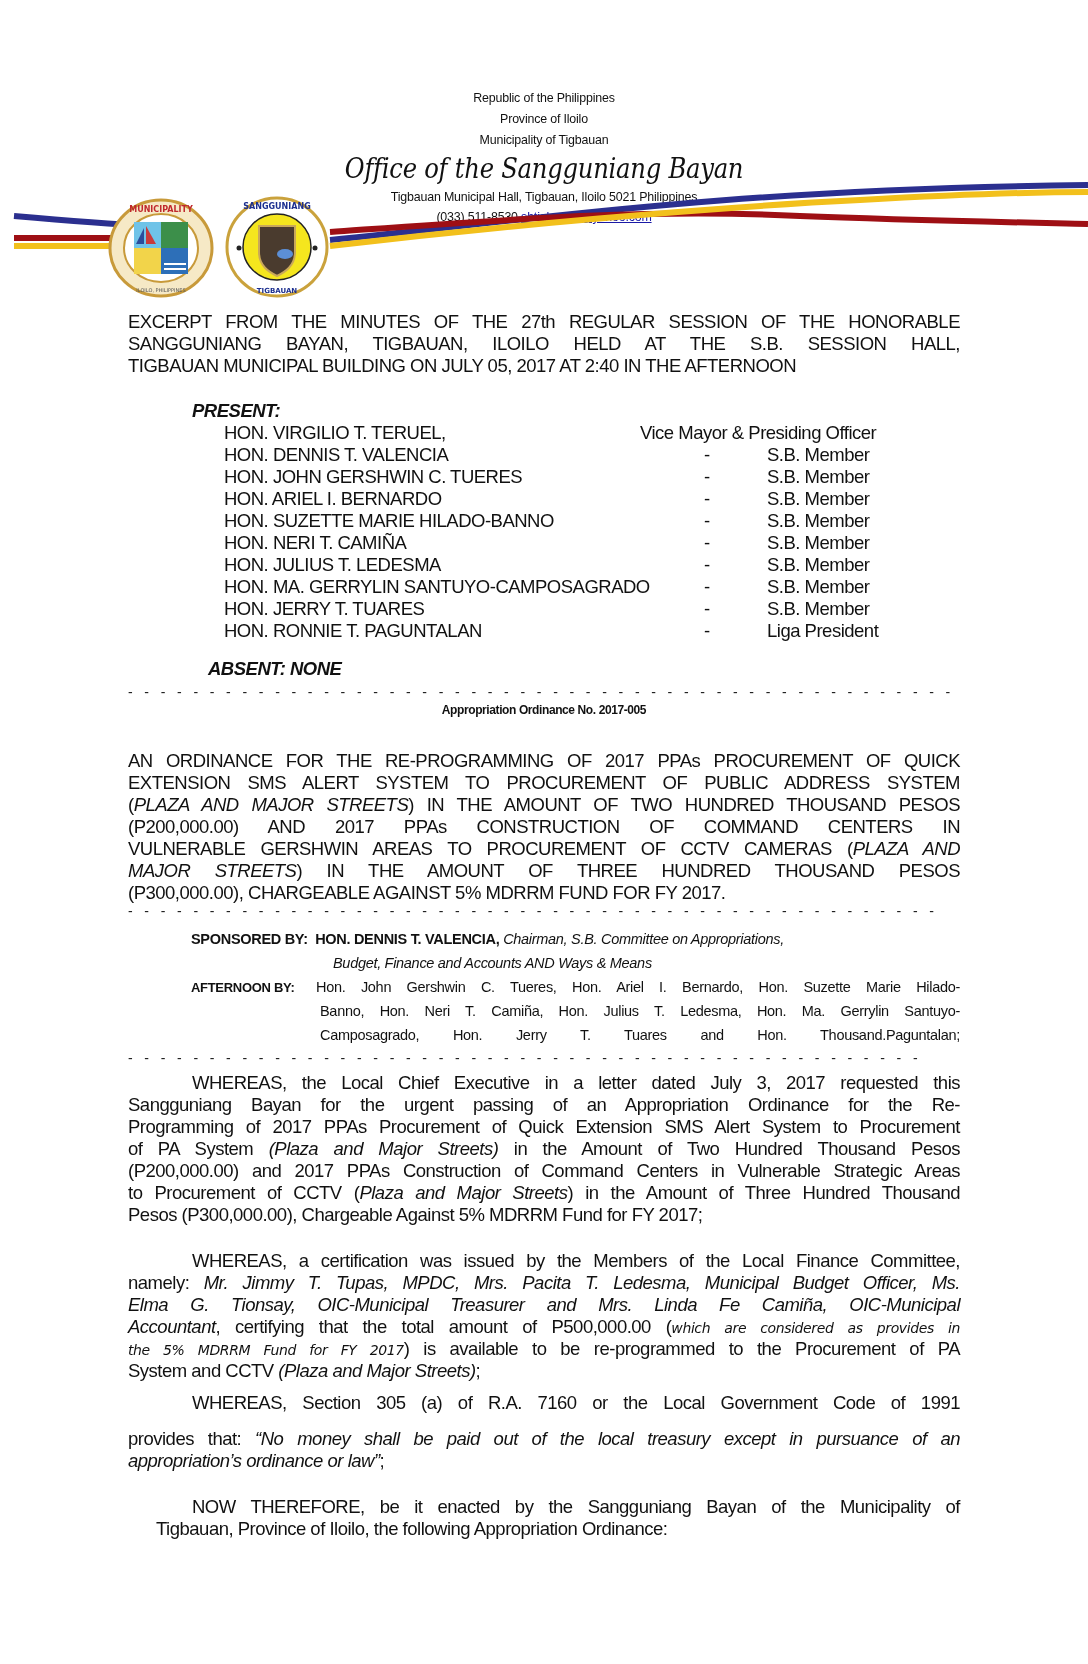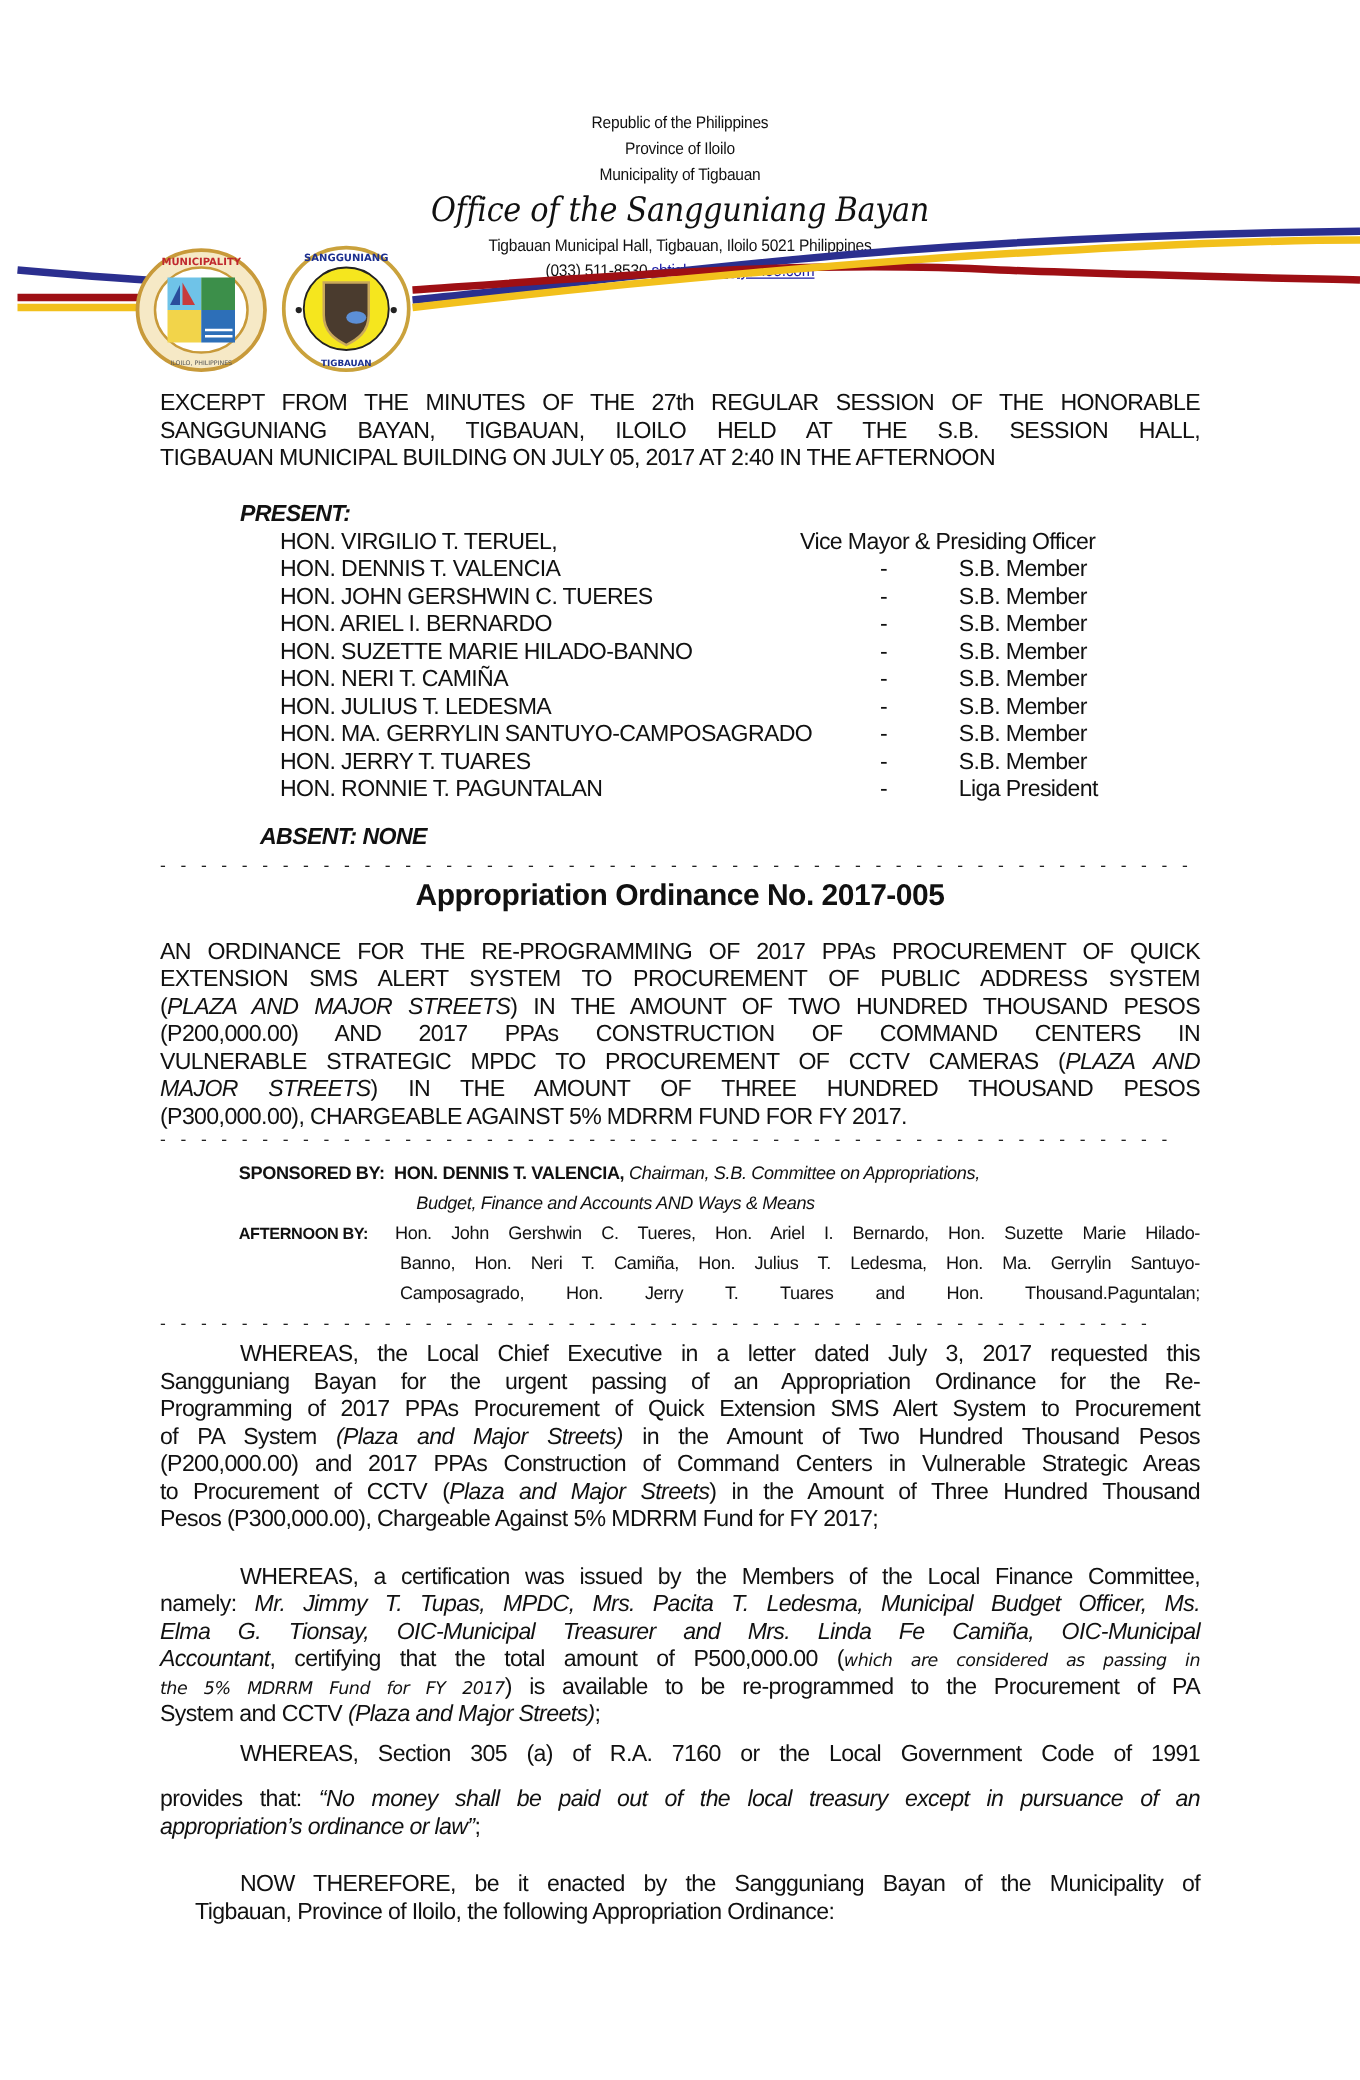--- a/index.html
+++ b/index.html
@@ -137,28 +137,28 @@
       <span class="name">HON. RONNIE T. PAGUNTALAN</span>
       <span class="dash">-</span>
       <span class="pos">Liga President</span>
     </div>
 
     <div class="doc b it" style="left:208px; top:658px; font-size:18.5px; letter-spacing:-0.5px;">ABSENT:  NONE</div>
   </div>
 
   <div class="dashed" style="top:684px; width:832px;">- - - - - - - - - - - - - - - - - - - - - - - - - - - - - - - - - - - - - - - - - - - - - - - - - - - - - - - - - - - - - - - - - - - - - - - - - - - - -</div>
 
-  <div class="doc b" style="left:0; width:1088px; text-align:center; top:703px; font-size:24px; letter-spacing:-0.4px;">Appropriation Ordinance No. 2017-005</div>
+  <div class="doc b" style="left:0; width:1088px; text-align:center; top:703px; font-size:12px; letter-spacing:-0.4px;">Appropriation Ordinance No. 2017-005</div>
 
   <div>
     <div class="line jl" style="top:750px;">AN ORDINANCE FOR THE RE-PROGRAMMING OF 2017 PPAs PROCUREMENT OF QUICK</div>
     <div class="line jl" style="top:772px;">EXTENSION SMS ALERT SYSTEM TO PROCUREMENT OF PUBLIC ADDRESS SYSTEM</div>
     <div class="line jl" style="top:794px;"><span>(</span><span class="it">PLAZA AND MAJOR STREETS</span><span>) IN THE AMOUNT OF TWO HUNDRED THOUSAND PESOS</span></div>
     <div class="line jl" style="top:816px;">(P200,000.00)  AND  2017  PPAs  CONSTRUCTION  OF  COMMAND  CENTERS  IN</div>
-    <div class="line jl" style="top:838px;"><span>VULNERABLE STRATEGIC MPDC TO PROCUREMENT OF CCTV  CAMERAS (</span><span class="it">PLAZA AND</span></div>
+    <div class="line jl" style="top:838px;"><span>VULNERABLE GERSHWIN AREAS TO PROCUREMENT OF CCTV  CAMERAS (</span><span class="it">PLAZA AND</span></div>
     <div class="line jl" style="top:860px;"><span class="it">MAJOR  STREETS</span><span>)  IN  THE  AMOUNT  OF  THREE  HUNDRED  THOUSAND  PESOS</span></div>
     <div class="line" style="top:882px;">(P300,000.00), CHARGEABLE AGAINST 5% MDRRM FUND FOR FY 2017.</div>
   </div>
 
   <div class="dashed" style="top:903px; width:808px;">- - - - - - - - - - - - - - - - - - - - - - - - - - - - - - - - - - - - - - - - - - - - - - - - - - - - - - - - - - - - - - - - - - - - - - - - - - - - -</div>
 
   <div>
     <div class="spons" style="left:191px; top:931px;">
       <span class="b">SPONSORED BY:</span>&nbsp;
       <span class="b">HON. DENNIS T. VALENCIA,</span><span class="it"> Chairman, S.B. Committee on Appropriations,</span>
@@ -181,21 +181,21 @@
     <div class="line jl" style="top:1138px;"><span>of PA System </span><span class="it">(Plaza and Major Streets)</span><span> in the Amount of Two Hundred Thousand Pesos</span></div>
     <div class="line jl" style="top:1160px;">(P200,000.00) and 2017 PPAs Construction of Command Centers in Vulnerable Strategic Areas</div>
     <div class="line jl" style="top:1182px;"><span>to Procurement of CCTV (</span><span class="it">Plaza and Major Streets</span><span>) in the Amount of Three Hundred Thousand</span></div>
     <div class="line" style="top:1204px;">Pesos (P300,000.00), Chargeable Against 5% MDRRM Fund for FY 2017;</div>
   </div>
 
   <div>
     <div class="line jl" style="top:1250px; left:192px; width:768px;">WHEREAS, a certification was issued by the Members of the Local Finance Committee,</div>
     <div class="line jl" style="top:1272px;"><span>namely: </span><span class="it">Mr. Jimmy T. Tupas, MPDC, Mrs. Pacita T. Ledesma, Municipal Budget Officer, Ms.</span></div>
     <div class="line jl it" style="top:1294px;">Elma  G.  Tionsay,  OIC-Municipal  Treasurer  and  Mrs.  Linda  Fe  Camiña,  OIC-Municipal</div>
-    <div class="line jl" style="top:1316px;"><span class="it">Accountant</span><span>, certifying that the total amount of P500,000.00 (</span><span class="it" style="font-family:'DejaVu Sans', sans-serif; font-size:14px; letter-spacing:-0.4px;">which are considered as passing in</span></div>
+    <div class="line jl" style="top:1316px;"><span class="it">Accountant</span><span>, certifying that the total amount of P500,000.00 (</span><span class="it" style="font-family:'DejaVu Sans', sans-serif; font-size:14px; letter-spacing:-0.4px;">which are considered as provides in</span></div>
     <div class="line jl" style="top:1338px;"><span class="it" style="font-family:'DejaVu Sans', sans-serif; font-size:14px; letter-spacing:-0.4px;">the 5% MDRRM Fund for FY 2017</span><span>) is available to be re-programmed to the Procurement of PA</span></div>
     <div class="line" style="top:1360px;"><span>System and CCTV </span><span class="it">(Plaza and Major Streets)</span><span>;</span></div>
   </div>
 
   <div>
     <div class="line jl" style="top:1392px; left:192px; width:768px;">WHEREAS, Section 305 (a) of R.A. 7160 or the Local Government Code of 1991</div>
     <div class="line jl" style="top:1428px;"><span>provides that: </span><span class="it">“No money shall be paid out of the local treasury except in pursuance of an</span></div>
     <div class="line" style="top:1450px;"><span class="it">appropriation’s ordinance or law”</span><span>;</span></div>
   </div>
 

